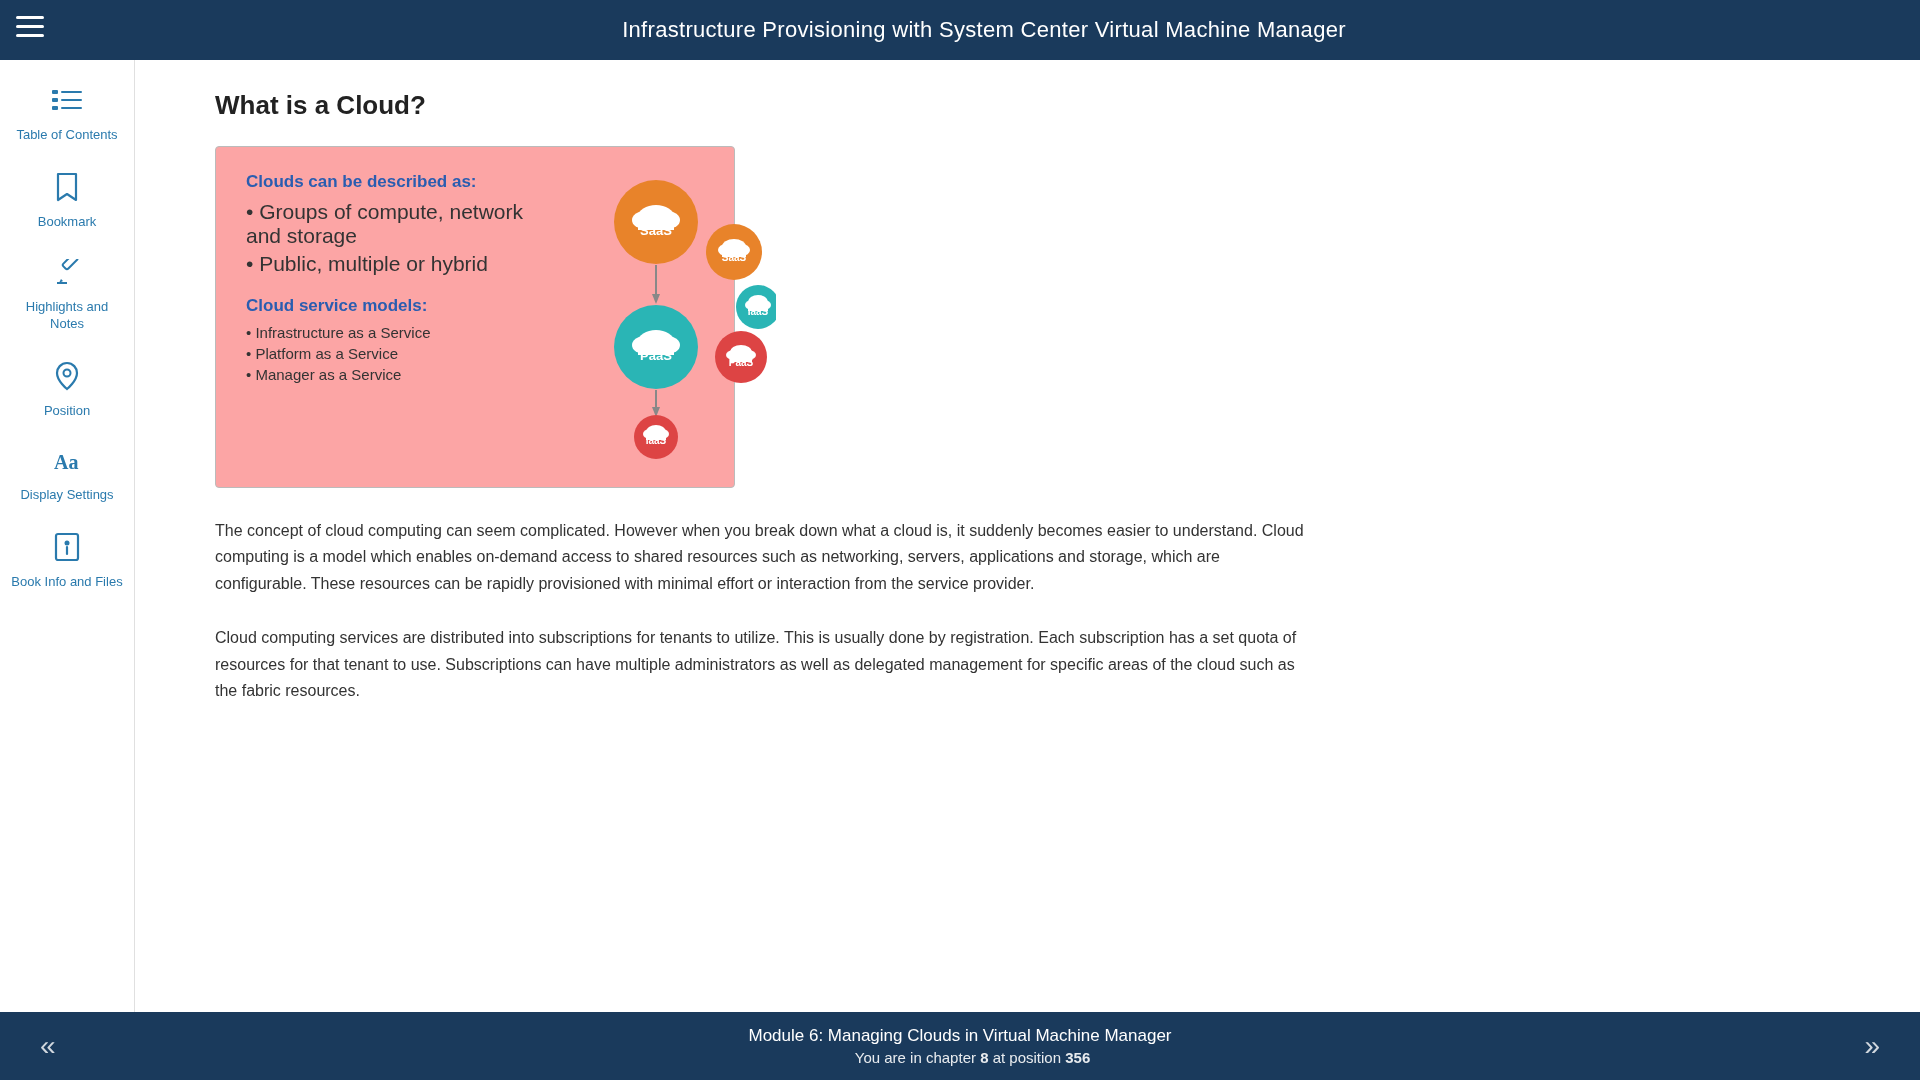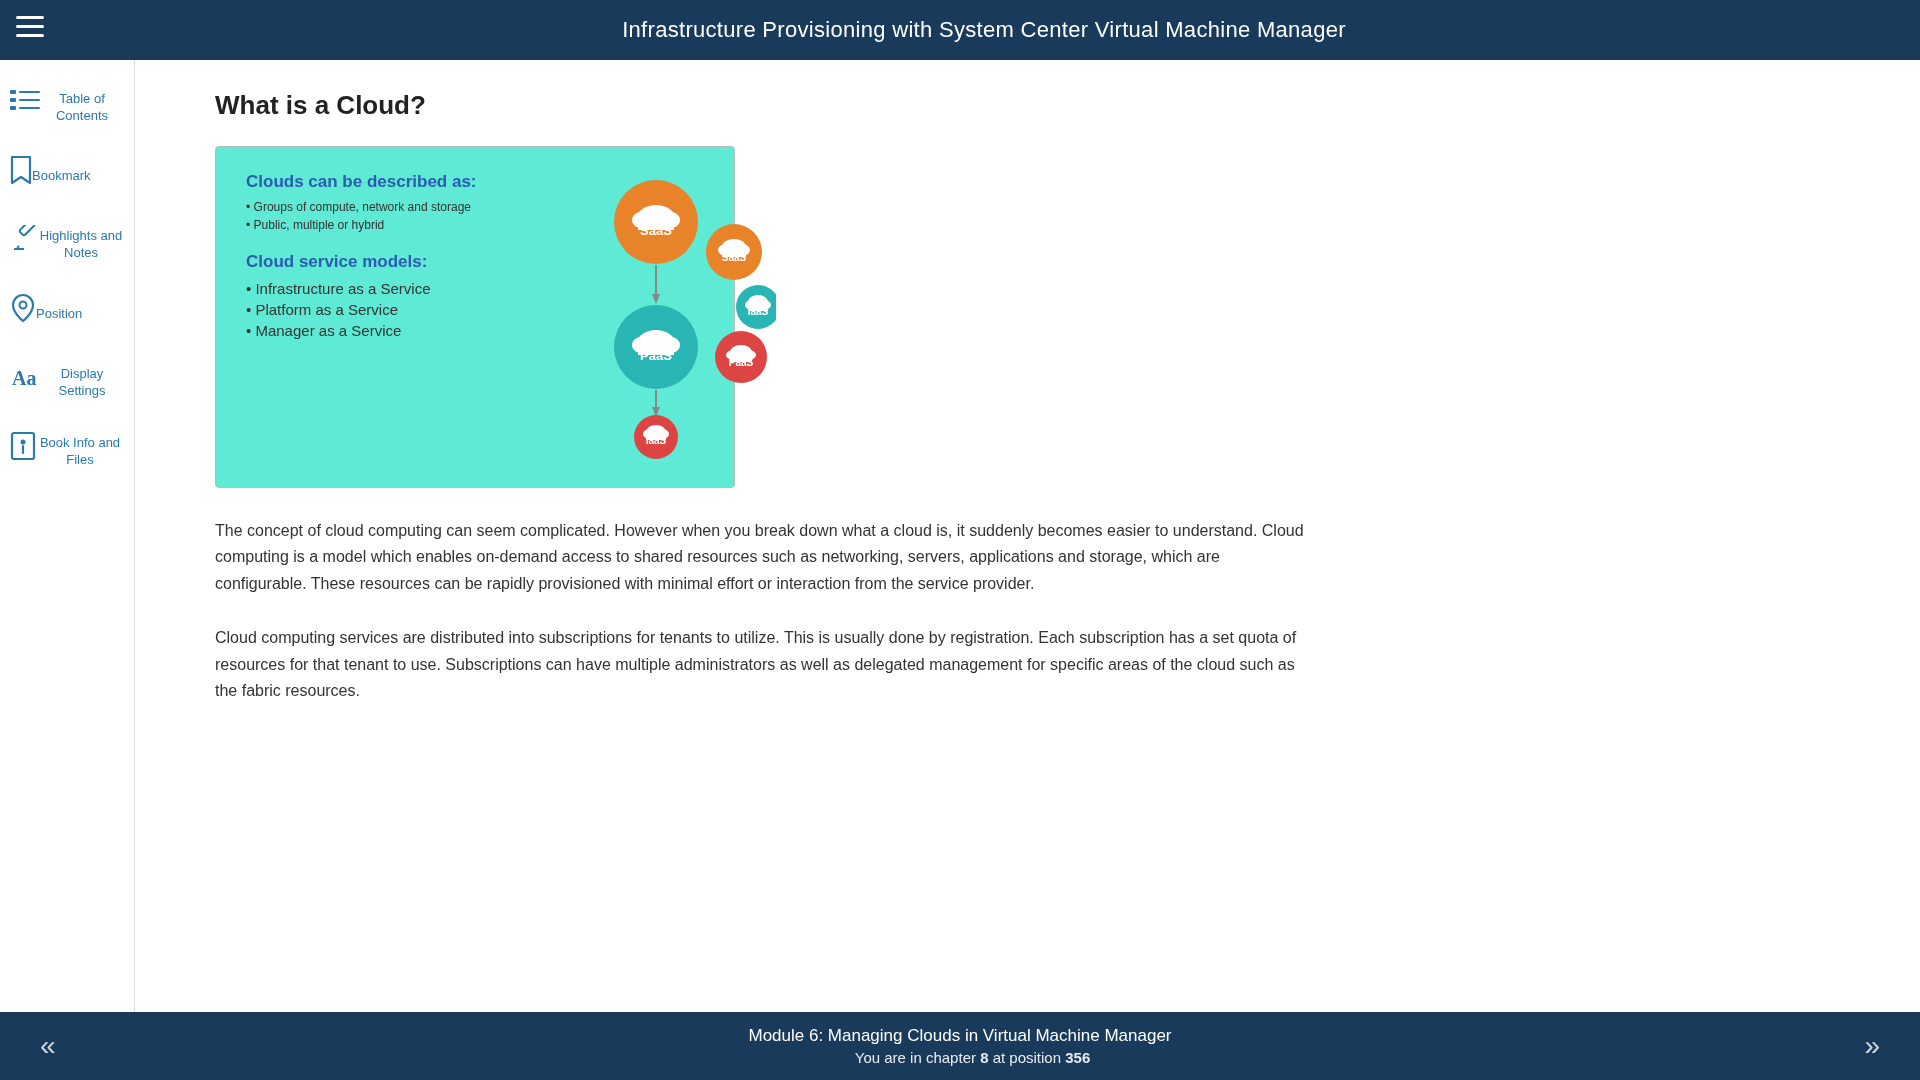--- a/index.html
+++ b/index.html
@@ -43,21 +43,21 @@
       border-right: 1px solid #e0e0e0;
       display: flex;
       flex-direction: column;
       align-items: center;
       padding-top: 15px;
       flex-shrink: 0;
       gap: 0px;
     }
     .sidebar-item {
       display: flex;
-      flex-direction: row;
+      flex-direction: column;
       align-items: center;
       padding: 14px 10px;
       cursor: pointer;
       color: #2a7aad;
       width: 100%;
       text-align: center;
     }
     .sidebar-item-icon {
       font-size: 26px;
       margin-bottom: 5px;
@@ -84,34 +84,34 @@
       margin-bottom: 25px;
     }
 
     
     .diagram-box {
       border: 1px solid #bbb;
       border-radius: 4px;
       padding: 25px 30px;
       width: 520px;
       margin-bottom: 30px;
-      background: #5eead4;
+      background: #fca5a5;
     }
     .diagram-title {
       color: #2a5db0;
       font-weight: 700;
       font-size: 17px;
       margin-bottom: 8px;
     }
     .diagram-list {
       list-style: none;
       margin-bottom: 20px;
     }
     .diagram-list li {
-      font-size: 12px;
+      font-size: 21px;
       color: #333;
       margin-bottom: 4px;
     }
     .diagram-list li::before {
       content: '• ';
       color: #333;
     }
     .diagram-section-title {
       color: #2a5db0;
       font-weight: 700;

